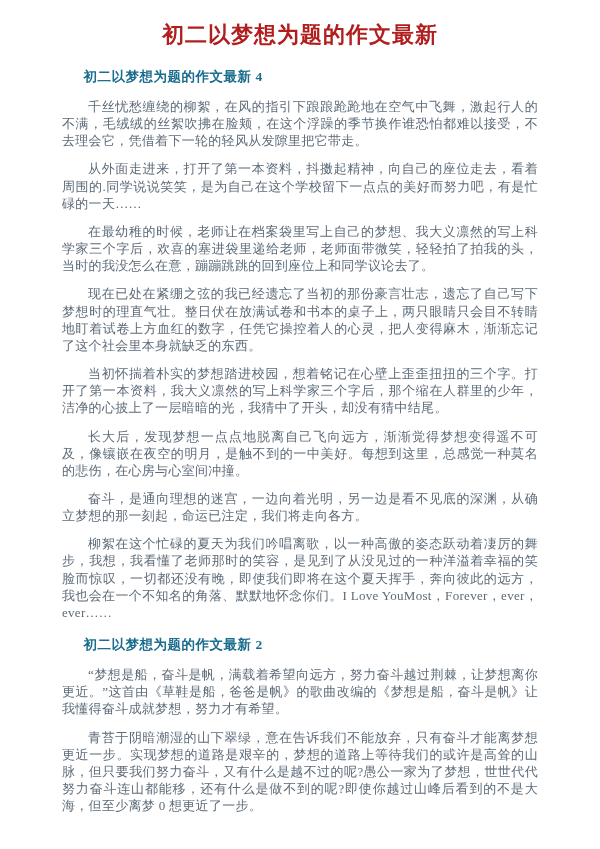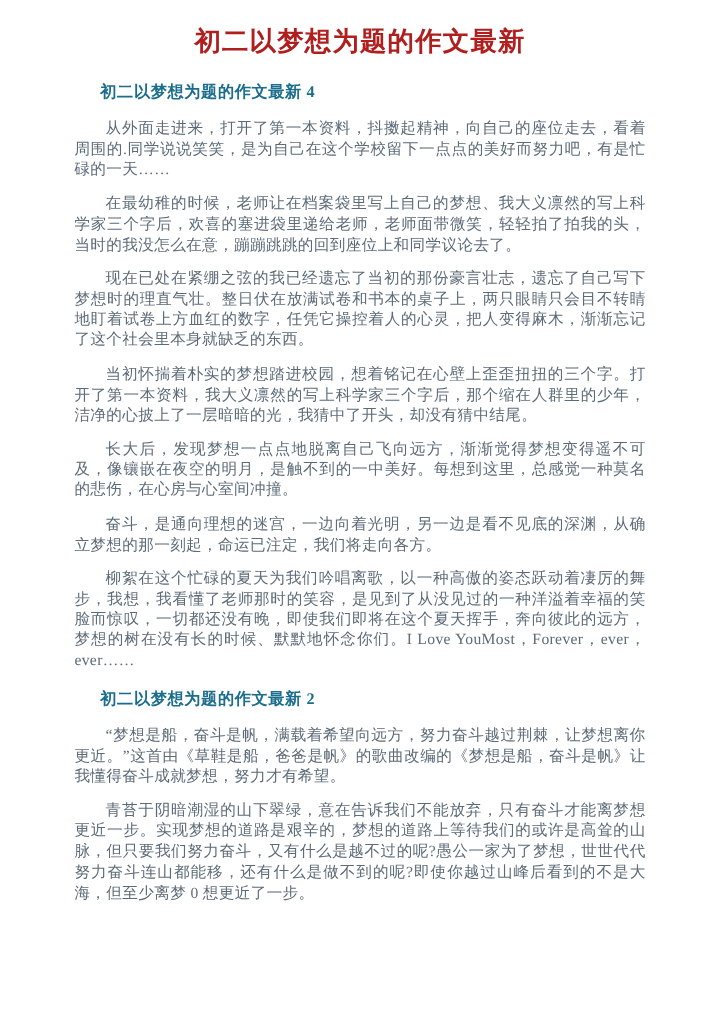--- a/index.html
+++ b/index.html
@@ -48,24 +48,25 @@
     letter-spacing: 0.5px;
   }
 </style>
 </head>
 <body>
 
 <div class="page">
   <h1 class="doc-title">初二以梦想为题的作文最新</h1>
   <div id="sections">
       <h2 class="sec-heading">初二以梦想为题的作文最新 4</h2>
+      <p class="para">千丝忧愁缠绕的柳絮，在风的指引下踉踉跄跄地在空气中飞舞，激起行人的不满，毛绒绒的丝絮吹拂在脸颊，在这个浮躁的季节换作谁恐怕都难以接受，不去理会它，凭借着下一轮的轻风从发隙里把它带走。</p>
       <p class="para">从外面走进来，打开了第一本资料，抖擞起精神，向自己的座位走去，看着周围的.同学说说笑笑，是为自己在这个学校留下一点点的美好而努力吧，有是忙碌的一天……</p>
       <p class="para">在最幼稚的时候，老师让在档案袋里写上自己的梦想、我大义凛然的写上科学家三个字后，欢喜的塞进袋里递给老师，老师面带微笑，轻轻拍了拍我的头，当时的我没怎么在意，蹦蹦跳跳的回到座位上和同学议论去了。</p>
       <p class="para">现在已处在紧绷之弦的我已经遗忘了当初的那份豪言壮志，遗忘了自己写下梦想时的理直气壮。整日伏在放满试卷和书本的桌子上，两只眼睛只会目不转睛地盯着试卷上方血红的数字，任凭它操控着人的心灵，把人变得麻木，渐渐忘记了这个社会里本身就缺乏的东西。</p>
       <p class="para">当初怀揣着朴实的梦想踏进校园，想着铭记在心壁上歪歪扭扭的三个字。打开了第一本资料，我大义凛然的写上科学家三个字后，那个缩在人群里的少年，洁净的心披上了一层暗暗的光，我猜中了开头，却没有猜中结尾。</p>
       <p class="para">长大后，发现梦想一点点地脱离自己飞向远方，渐渐觉得梦想变得遥不可及，像镶嵌在夜空的明月，是触不到的一中美好。每想到这里，总感觉一种莫名的悲伤，在心房与心室间冲撞。</p>
       <p class="para">奋斗，是通向理想的迷宫，一边向着光明，另一边是看不见底的深渊，从确立梦想的那一刻起，命运已注定，我们将走向各方。</p>
-      <p class="para">柳絮在这个忙碌的夏天为我们吟唱离歌，以一种高傲的姿态跃动着凄厉的舞步，我想，我看懂了老师那时的笑容，是见到了从没见过的一种洋溢着幸福的笑脸而惊叹，一切都还没有晚，即使我们即将在这个夏天挥手，奔向彼此的远方，梦想的树在没有长的时候、默默地怀念你们。I Love YouMost，Forever，ever，ever……</p>
+      <p class="para">柳絮在这个忙碌的夏天为我们吟唱离歌，以一种高傲的姿态跃动着凄厉的舞步，我想，我看懂了老师那时的笑容，是见到了从没见过的一种洋溢着幸福的笑脸而惊叹，一切都还没有晚，即使我们即将在这个夏天挥手，奔向彼此的远方，我也会在一个不知名的角落、默默地怀念你们。I Love YouMost，Forever，ever，ever……</p>
       <h2 class="sec-heading">初二以梦想为题的作文最新 2</h2>
       <p class="para">“梦想是船，奋斗是帆，满载着希望向远方，努力奋斗越过荆棘，让梦想离你更近。”这首由《草鞋是船，爸爸是帆》的歌曲改编的《梦想是船，奋斗是帆》让我懂得奋斗成就梦想，努力才有希望。</p>
       <p class="para">青苔于阴暗潮湿的山下翠绿，意在告诉我们不能放弃，只有奋斗才能离梦想更近一步。实现梦想的道路是艰辛的，梦想的道路上等待我们的或许是高耸的山脉，但只要我们努力奋斗，又有什么是越不过的呢?愚公一家为了梦想，世世代代努力奋斗连山都能移，还有什么是做不到的呢?即使你越过山峰后看到的不是大海，但至少离梦 0 想更近了一步。</p>
     </div>
 </div>
 
 </body></html>

